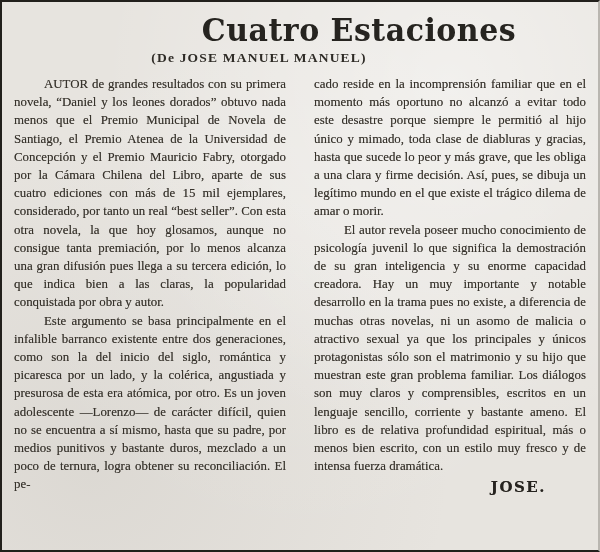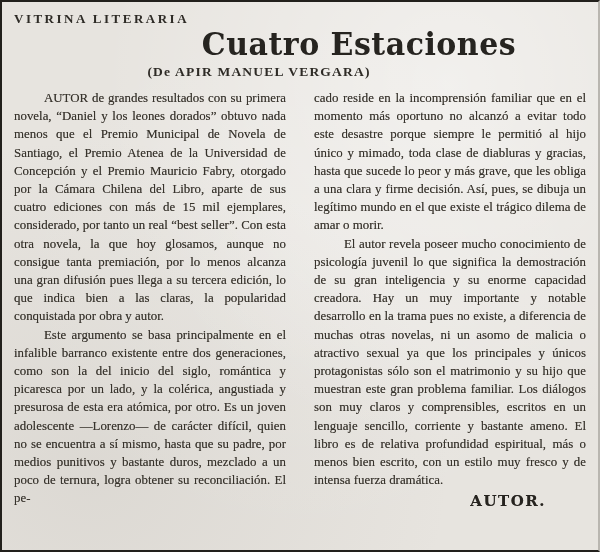--- a/index.html
+++ b/index.html
@@ -72,30 +72,29 @@
     font-weight: bold;
     letter-spacing: 1.5px;
     color: #26231f;
     font-family: "DejaVu Serif", serif;
   }
 </style>
 </head>
 <body>
 
 <div class="page">
-  <div class="kicker">VITRINA LITERARIA</div>
 
   <h1 class="title">Cuatro Estaciones</h1>
 
-  <div class="byline">(De APIR MANUEL VERGARA)</div>
+  <div class="byline">(De JOSE MANUEL MANUEL)</div>
 
   <div class="columns">
     <div class="col">
       <p class="indent">AUTOR de grandes resultados con su primera novela, “Daniel y los leones dorados” obtuvo nada menos que el Premio Municipal de Novela de Santiago, el Premio Atenea de la Universidad de Concepción y el Premio Mauricio Fabry, otorgado por la Cámara Chilena del Libro, aparte de sus cuatro ediciones con más de 15 mil ejemplares, considerado, por tanto un real “best seller”. Con esta otra novela, la que hoy glosamos, aunque no consigue tanta premiación, por lo menos alcanza una gran difusión pues llega a su tercera edición, lo que indica bien a las claras, la popularidad conquistada por obra y autor.</p>
       <p class="indent">Este argumento se basa principalmente en el infalible barranco existente entre dos generaciones, como son la del inicio del siglo, romántica y picaresca por un lado, y la colérica, angustiada y presurosa de esta era atómica, por otro. Es un joven adolescente —Lorenzo— de carácter difícil, quien no se encuentra a sí mismo, hasta que su padre, por medios punitivos y bastante duros, mezclado a un poco de ternura, logra obtener su reconciliación. El pe-</p>
     </div>
     <div class="col">
       <p>cado reside en la incomprensión familiar que en el momento más oportuno no alcanzó a evitar todo este desastre porque siempre le permitió al hijo único y mimado, toda clase de diabluras y gracias, hasta que sucede lo peor y más grave, que les obliga a una clara y firme decisión. Así, pues, se dibuja un legítimo mundo en el que existe el trágico dilema de amar o morir.</p>
       <p class="indent">El autor revela poseer mucho conocimiento de psicología juvenil lo que significa la demostración de su gran inteligencia y su enorme capacidad creadora. Hay un muy importante y notable desarrollo en la trama pues no existe, a diferencia de muchas otras novelas, ni un asomo de malicia o atractivo sexual ya que los principales y únicos protagonistas sólo son el matrimonio y su hijo que muestran este gran problema familiar. Los diálogos son muy claros y comprensibles, escritos en un lenguaje sencillo, corriente y bastante ameno. El libro es de relativa profundidad espiritual, más o menos bien escrito, con un estilo muy fresco y de intensa fuerza dramática.</p>
-      <div class="signature">AUTOR.</div>
+      <div class="signature">JOSE.</div>
     </div>
   </div>
 </div>
 
 </body></html>

